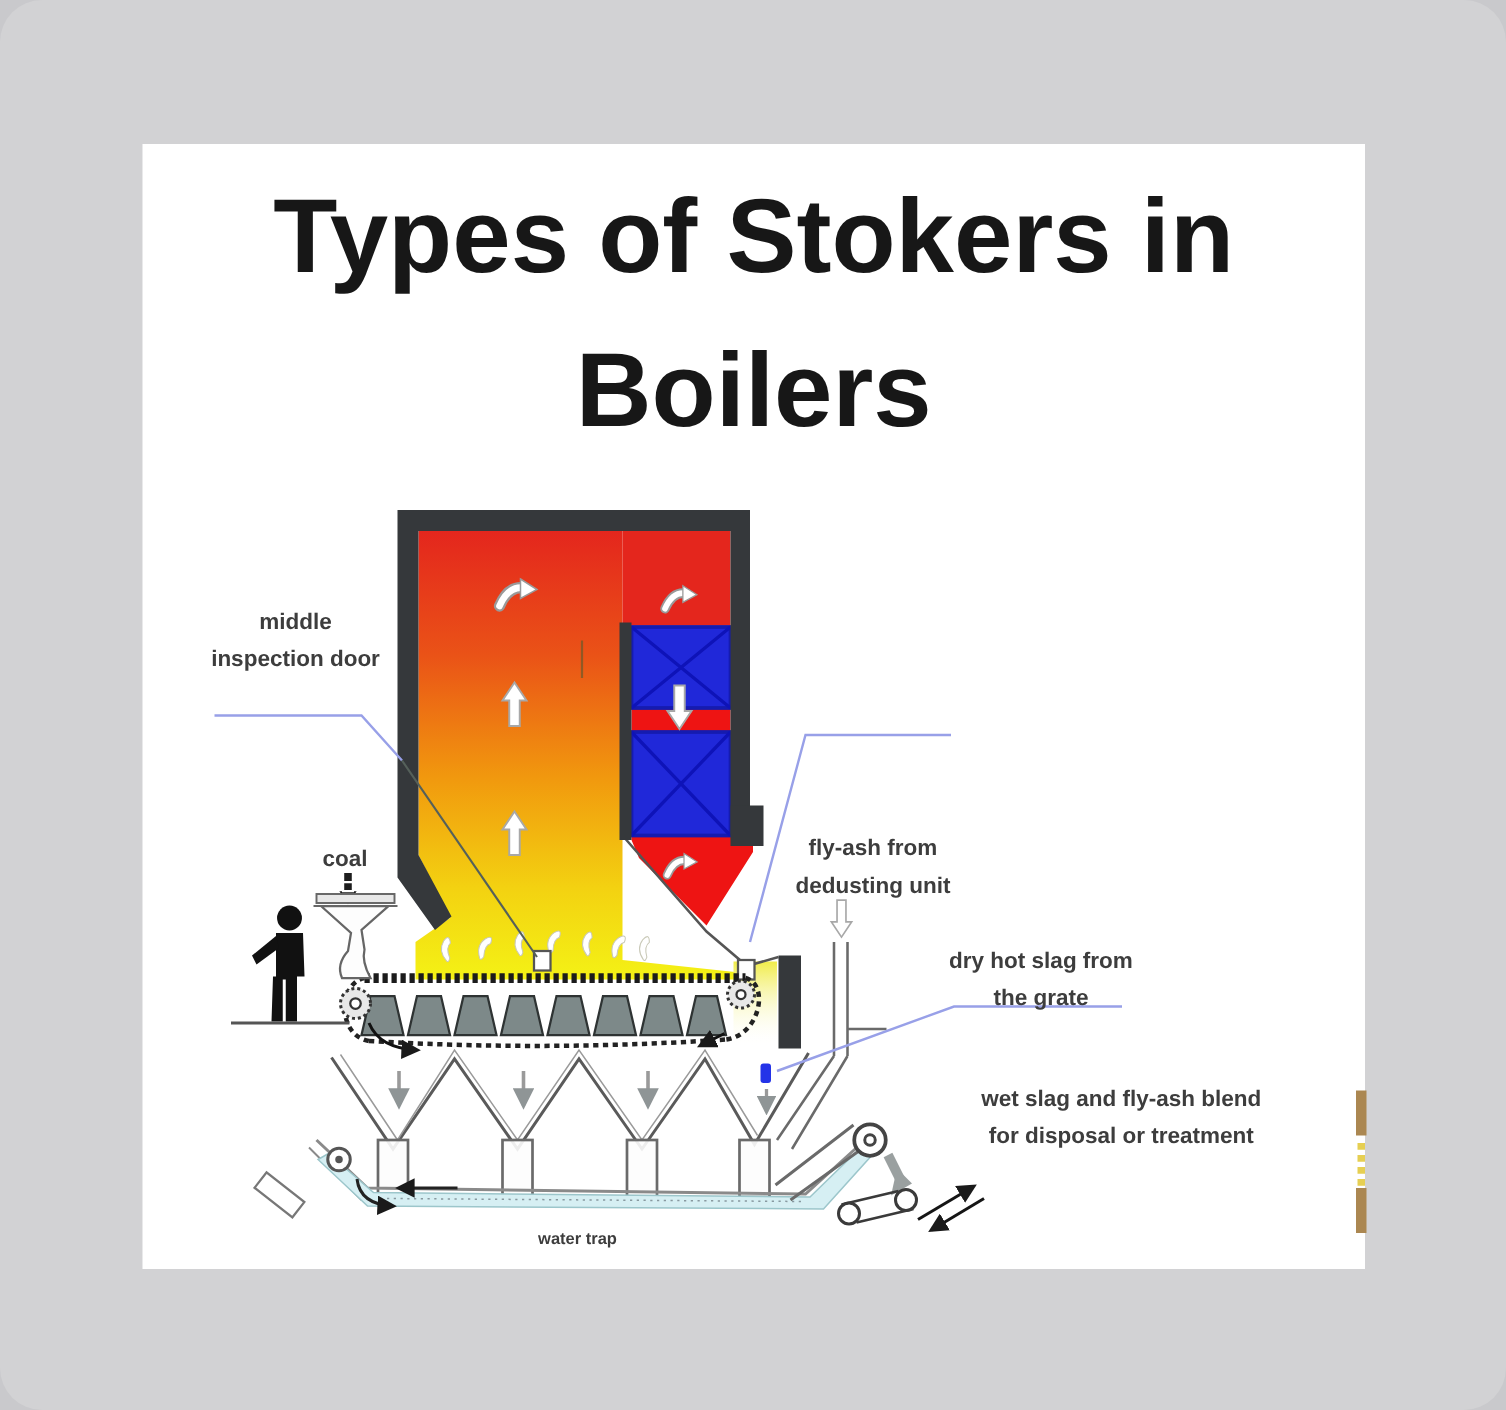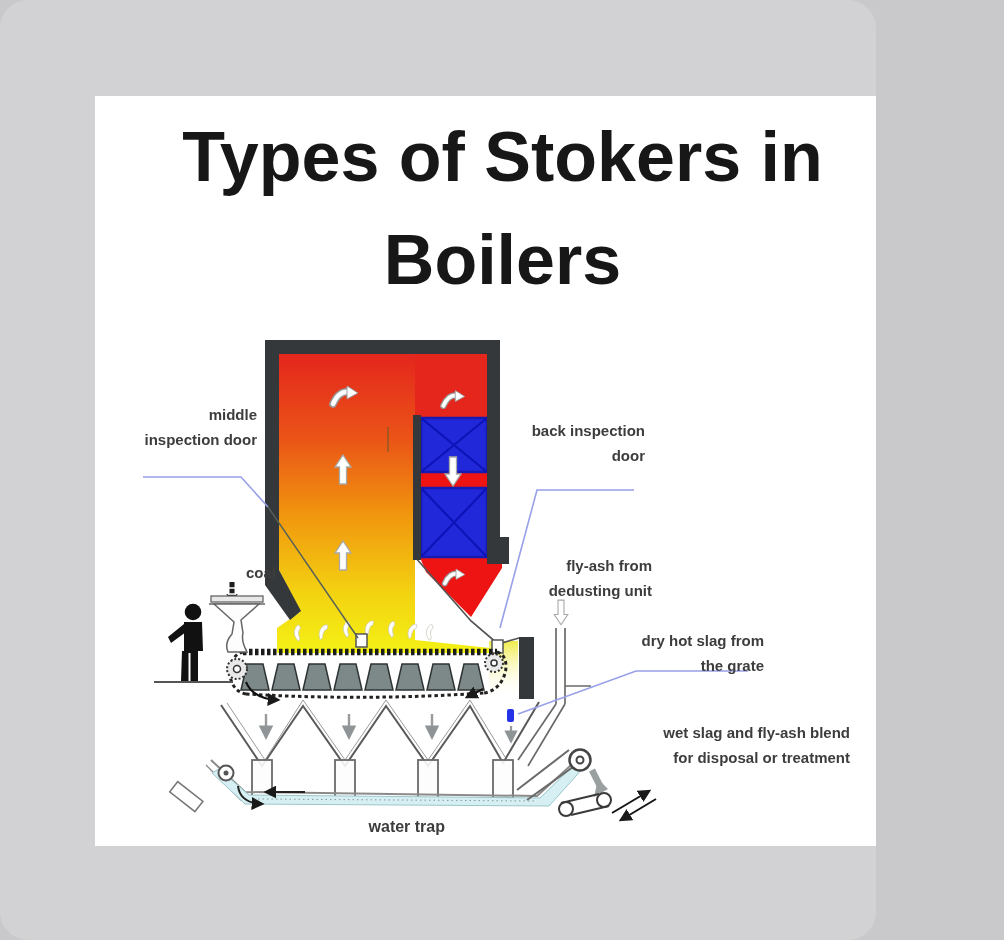--- a/index.html
+++ b/index.html
@@ -1,23 +1,23 @@
 <!DOCTYPE html>
 <html><head>
 <meta charset="utf-8">
 <style>
   html,body{margin:0;padding:0;}
   body{background:#c9c9cc;font-family:"Liberation Sans",sans-serif;}
-  .stage{position:relative;width:876px;height:940px;background:#d2d2d4;overflow:hidden;border-radius:28px;}
+  .stage{position:relative;width:1004px;height:940px;background:#d2d2d4;overflow:hidden;border-radius:28px;}
   .card{position:absolute;left:95px;top:96px;width:815px;height:750px;background:#ffffff;}
   .title{position:absolute;left:95px;top:106px;width:815px;text-align:center;
          font-weight:bold;font-size:70px;line-height:103px;color:#171717;letter-spacing:0;}
-  .lbl{position:absolute;text-align:right;font-weight:600;font-size:15px;line-height:25px;
+  .lbl{position:absolute;text-align:center;font-weight:600;font-size:15px;line-height:25px;
        color:#3d3d3d;z-index:3;}
-  .lbl.big{font-size:16px;}
+  .lbl.big{font-size:11px;}
   svg.diag{position:absolute;left:0;top:0;z-index:2;}
   
   .aw{fill:#ffffff;stroke:#a8a8a8;stroke-width:1.3;}
   .ab{fill:#1d1d1d;stroke:none;}
   .fl{fill:#ffffff;stroke:#c9c9b8;stroke-width:0.7;}
   .cb{stroke:#9a9a9a;stroke-width:7.5;fill:none;stroke-linecap:round;}
   .cf{stroke:#ffffff;stroke-width:4.5;fill:none;stroke-linecap:round;}
   .ch{fill:#ffffff;stroke:#9a9a9a;stroke-width:1;}
   .outline{stroke:#6a6a6a;stroke-width:1.7;fill:none;}
   .blueLine{stroke:#98a0e8;stroke-width:1.6;fill:none;}
@@ -197,22 +197,21 @@
 
     <g>
       <path class="blueLine" d="M143,477 L241,477 L268,507"></path>
       <path d="M268,507 L358,638" stroke="#55605a" stroke-width="1.4" fill="none"></path>
       <path class="blueLine" d="M634,490 L537,490 L500,628"></path>
       <path class="blueLine" d="M748,671 L636,671 L518,714"></path>
     </g>
   </svg>
 
   <div class="lbl" style="left:137px;top:402px;width:120px;">middle inspection door</div>
-  <div class="lbl" style="left:216px;top:560px;width:60px;">coal</div>
-  <div class="lbl" style="left:525px;top:418px;width:120px;">back inspection door</div>
+  <div class="lbl" style="left:200px;top:560px;width:60px;">coal</div>
   <div class="lbl" style="left:624px;top:628px;width:140px;">dry hot slag from the grate</div>
   <div class="lbl" style="left:512px;top:553px;width:140px;">fly-ash from dedusting unit</div>
   <div class="lbl" style="left:645px;top:720px;width:205px;">wet slag and fly-ash blend for disposal or treatment</div>
   <div class="lbl big" style="left:325px;top:814px;width:120px;">water trap</div>
 
   <svg class="goldbar" style="left:898px;top:720px;" width="20" height="110">
     <rect x="6" y="7" width="7" height="30" fill="#ab8751"></rect>
     <rect x="7" y="42" width="5" height="4.5" fill="#e6cf52"></rect>
     <rect x="7" y="50" width="5" height="4.5" fill="#e6cf52"></rect>
     <rect x="7" y="58" width="5" height="4.5" fill="#e6cf52"></rect>

